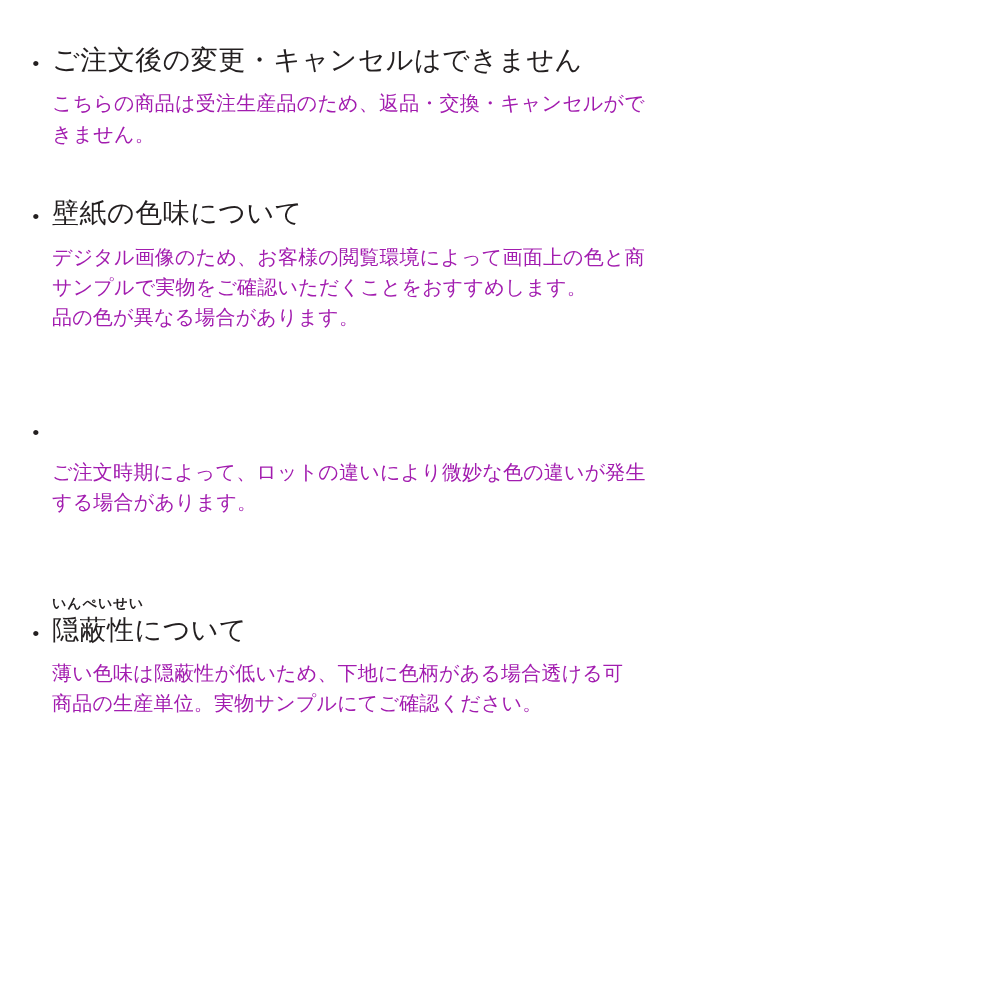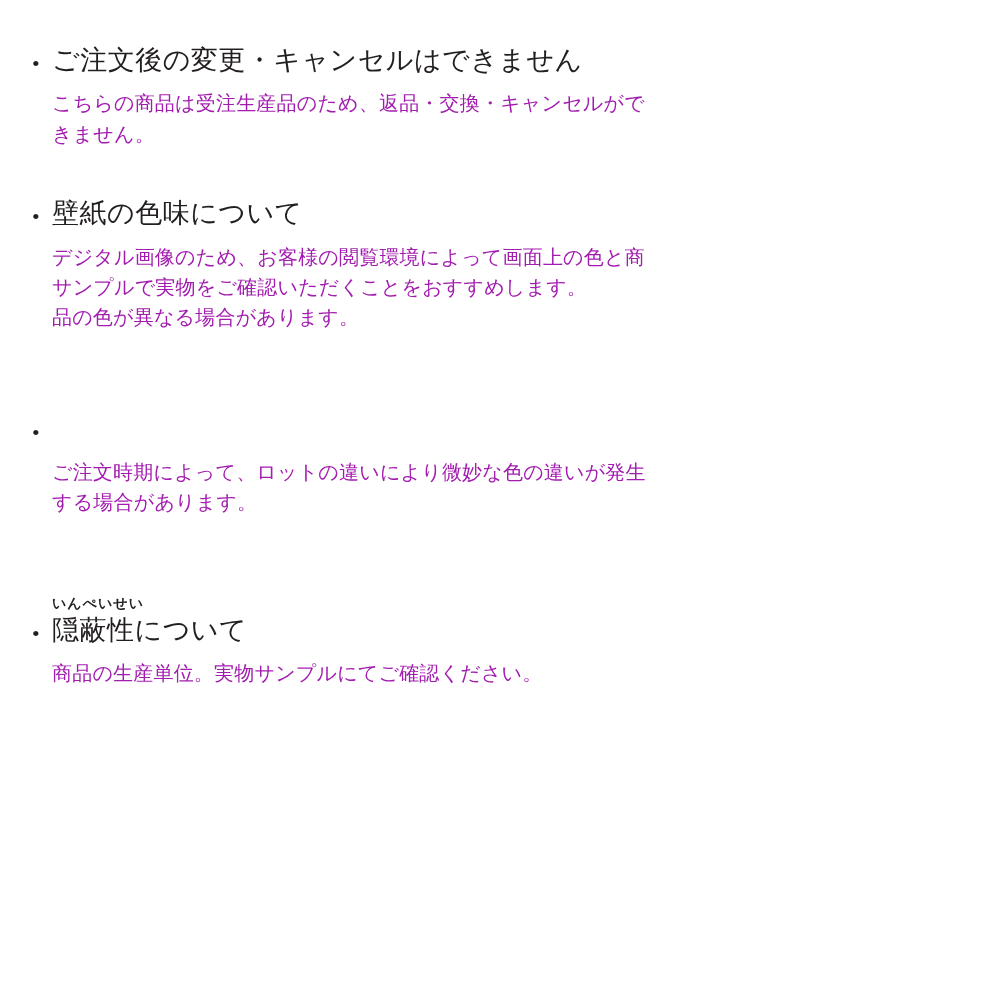--- a/index.html
+++ b/index.html
@@ -108,17 +108,18 @@
     </div>
   </div>
 
   <div class="section">
     <div class="ruby">いんぺいせい</div>
     <div class="heading-row">
       <span class="bullet">・</span>
       <span class="heading">隠蔽性について</span>
     </div>
     <div class="body-text">
+      <span class="line">薄い色味は隠蔽性が低いため、下地に色柄がある場合透ける可</span>
       <span class="line">商品の生産単位。実物サンプルにてご確認ください。</span>
     </div>
   </div>
 
 </div>
 
 </body></html>

